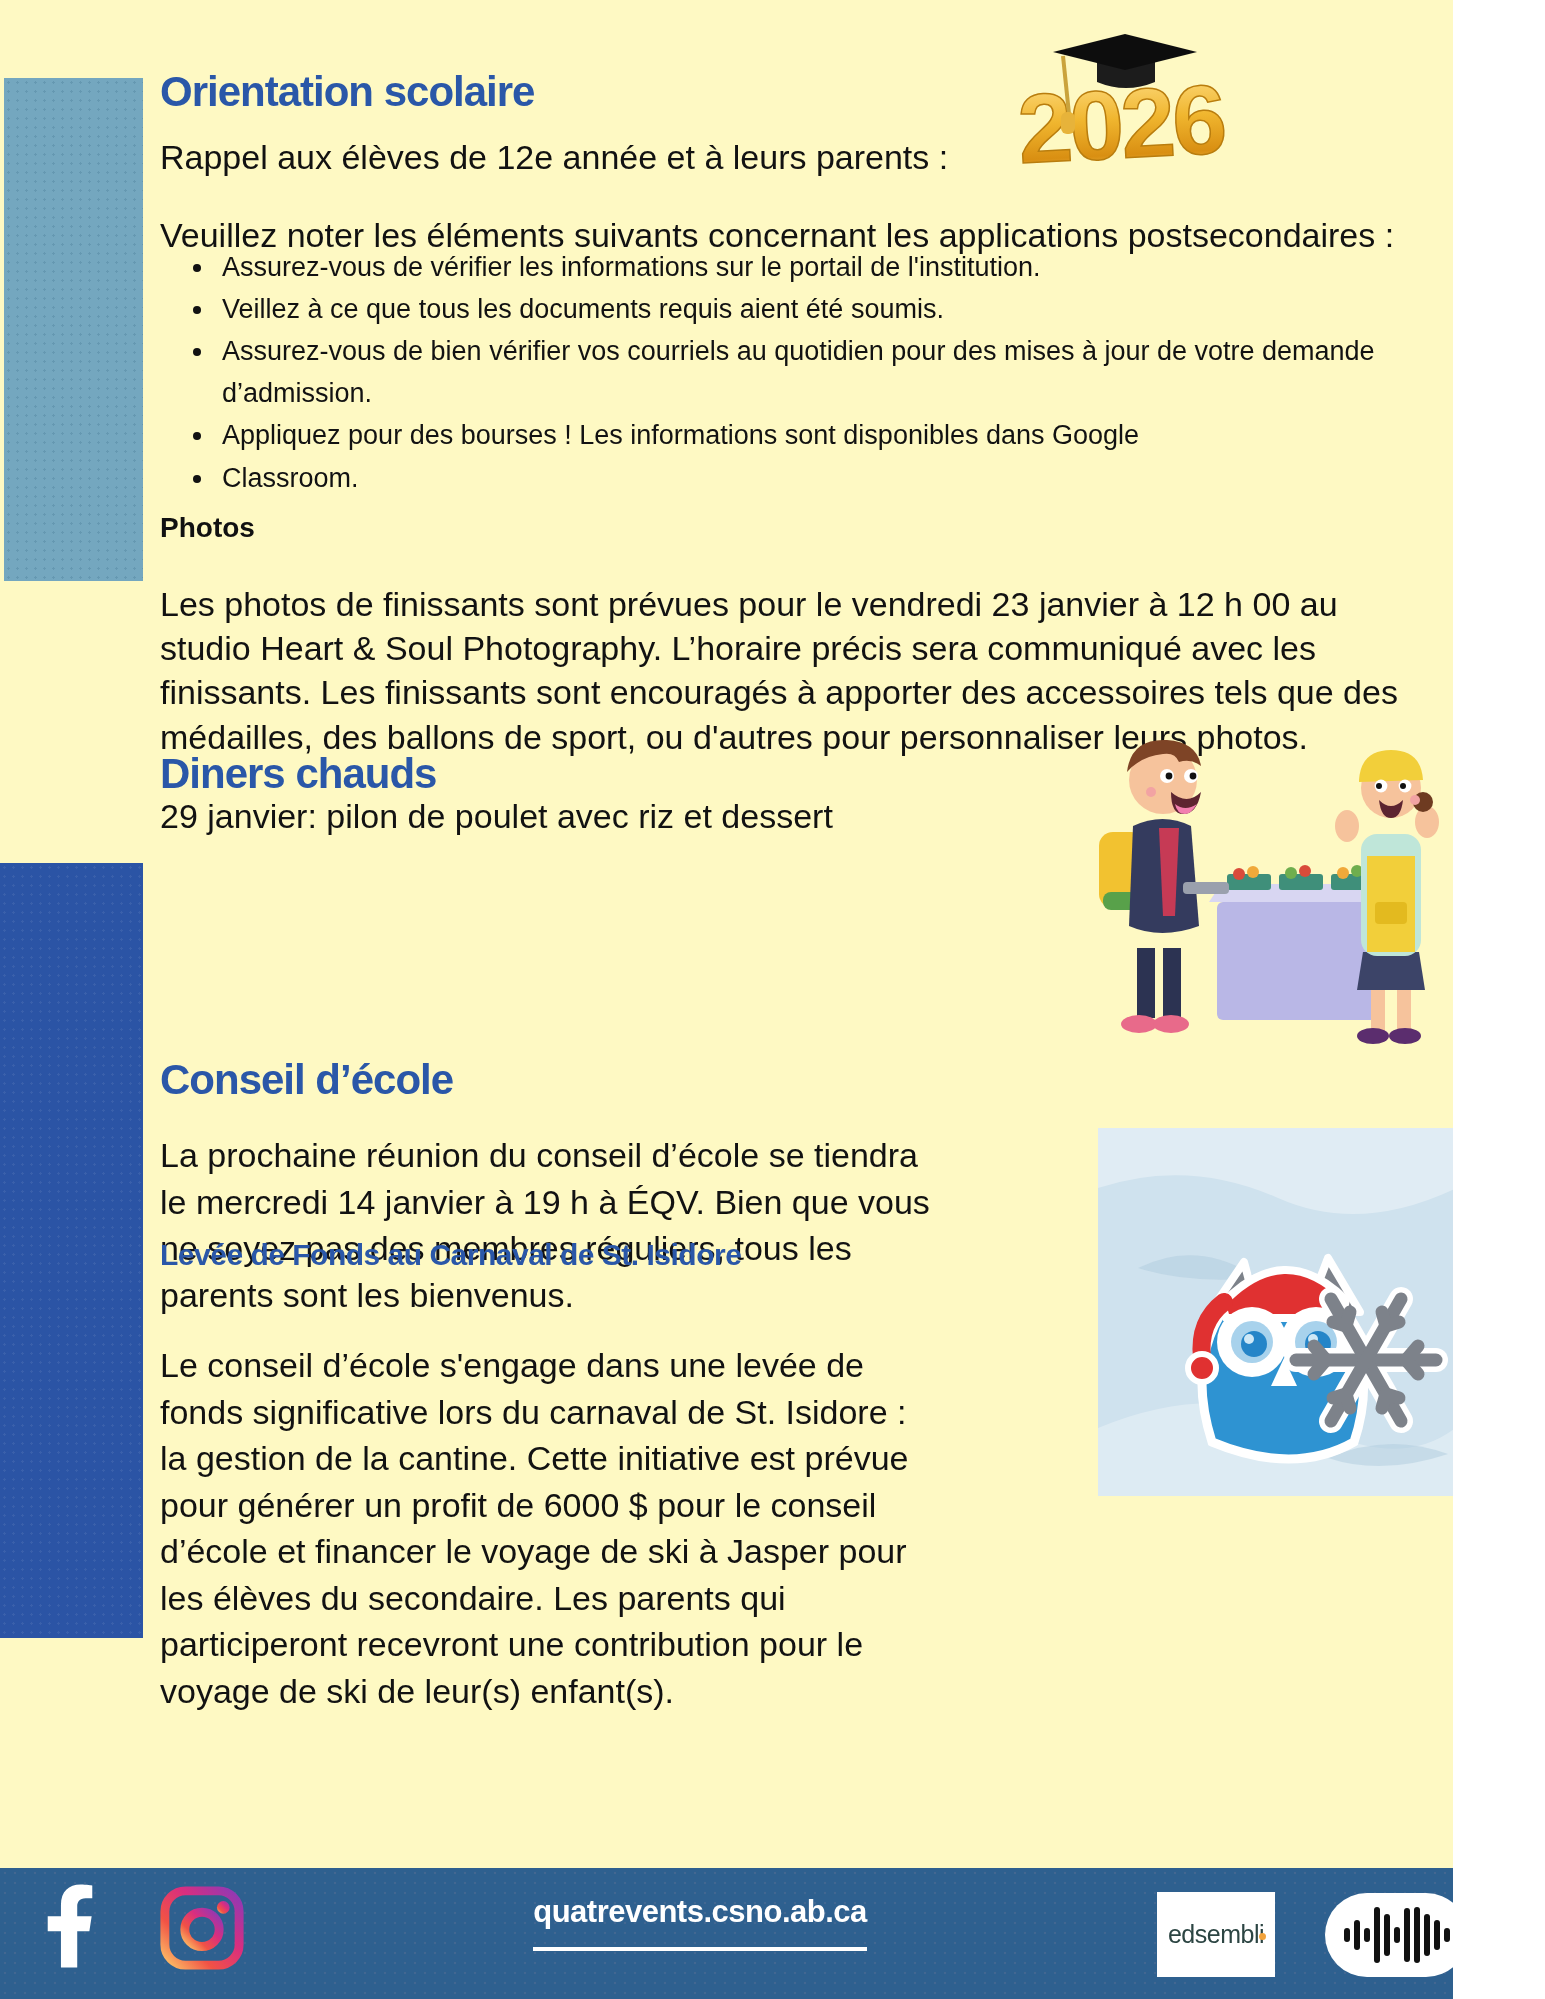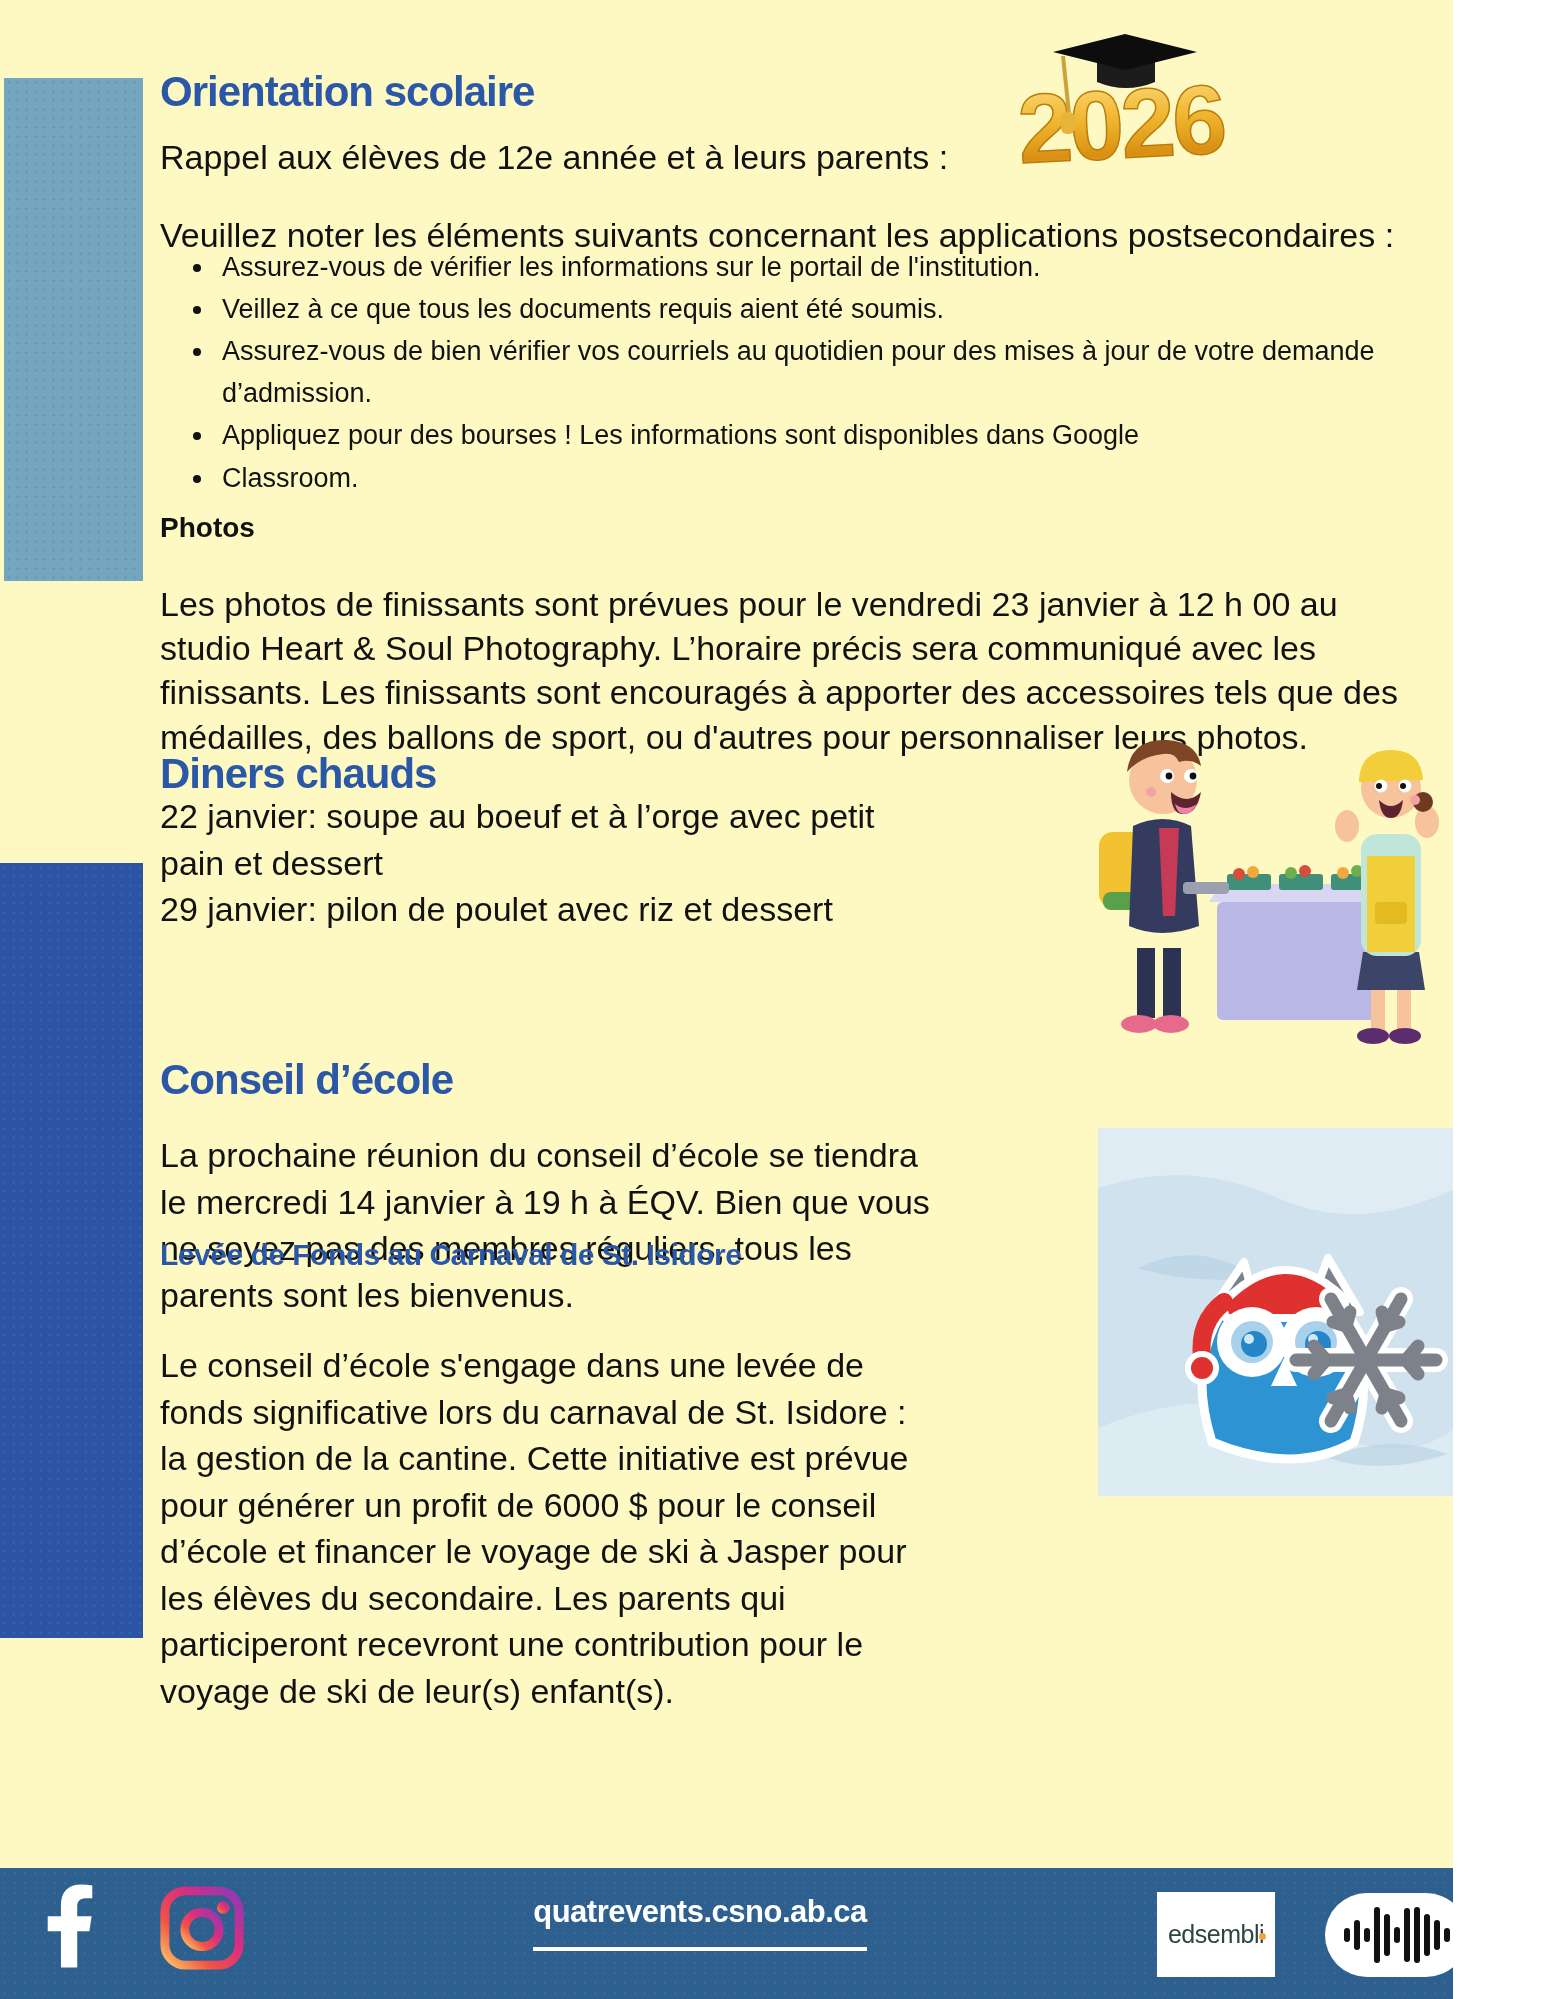--- a/index.html
+++ b/index.html
@@ -92,21 +92,20 @@
     <li>Classroom.</li>
   </ul>
 
   <div class="photos-head" style="top:512px;">Photos</div>
 
   <p class="body-text" style="top:548px;width:1275px;line-height:1.30;">Les photos de finissants sont prévues pour le vendredi 23 janvier à 12 h 00 au studio Heart &amp; Soul Photography. L’horaire précis sera communiqué avec les finissants. Les finissants sont encouragés à apporter des accessoires tels que des médailles, des ballons de sport, ou d'autres pour personnaliser leurs photos.</p>
 
   <h1 class="h1" style="top:722px;">Diners chauds</h1>
 
   <div class="body-text" style="top:793px;width:775px;">
-    <p class="diner-line">22 janvier: soupe au boeuf et à l’orge avec petit pain et dessert</p>
     <p class="diner-line">29 janvier: pilon de poulet avec riz et dessert</p>
   </div>
 
   <div class="img-abs" style="left:1075px;top:706px;width:368px;height:364px;">
     <svg viewBox="0 0 368 364" width="368" height="364">
 
       <g>
         <rect x="142" y="196" width="168" height="118" rx="6" fill="#b9b7e6"></rect>
         <polygon points="134,196 318,196 306,178 146,178" fill="#d8d6f2"></polygon>
         <rect x="152" y="168" width="44" height="16" rx="3" fill="#3f8f7a"></rect>

